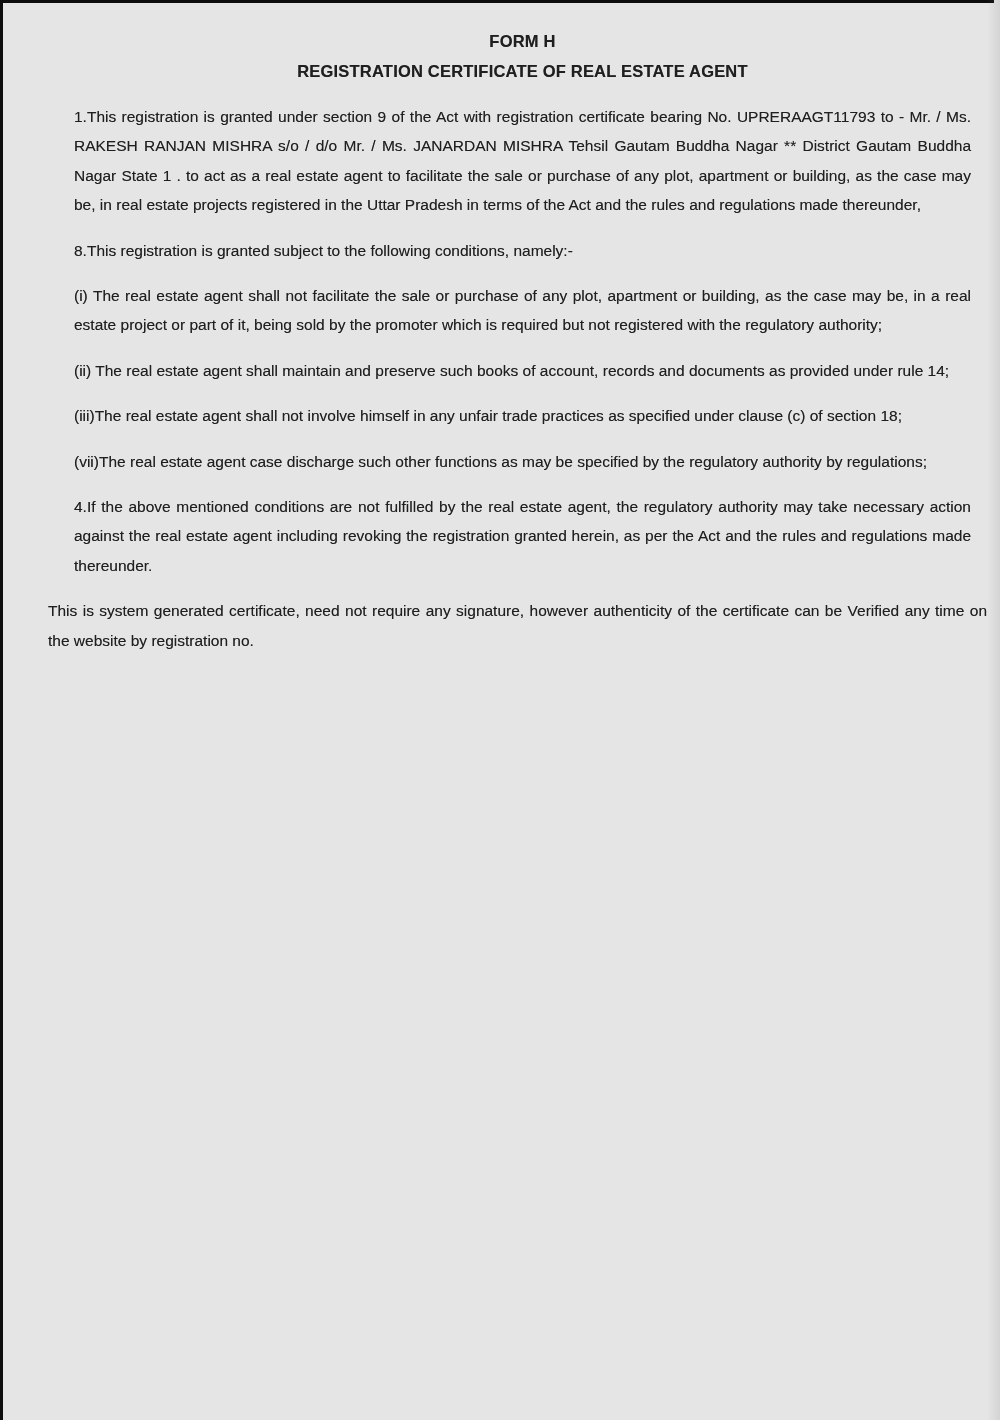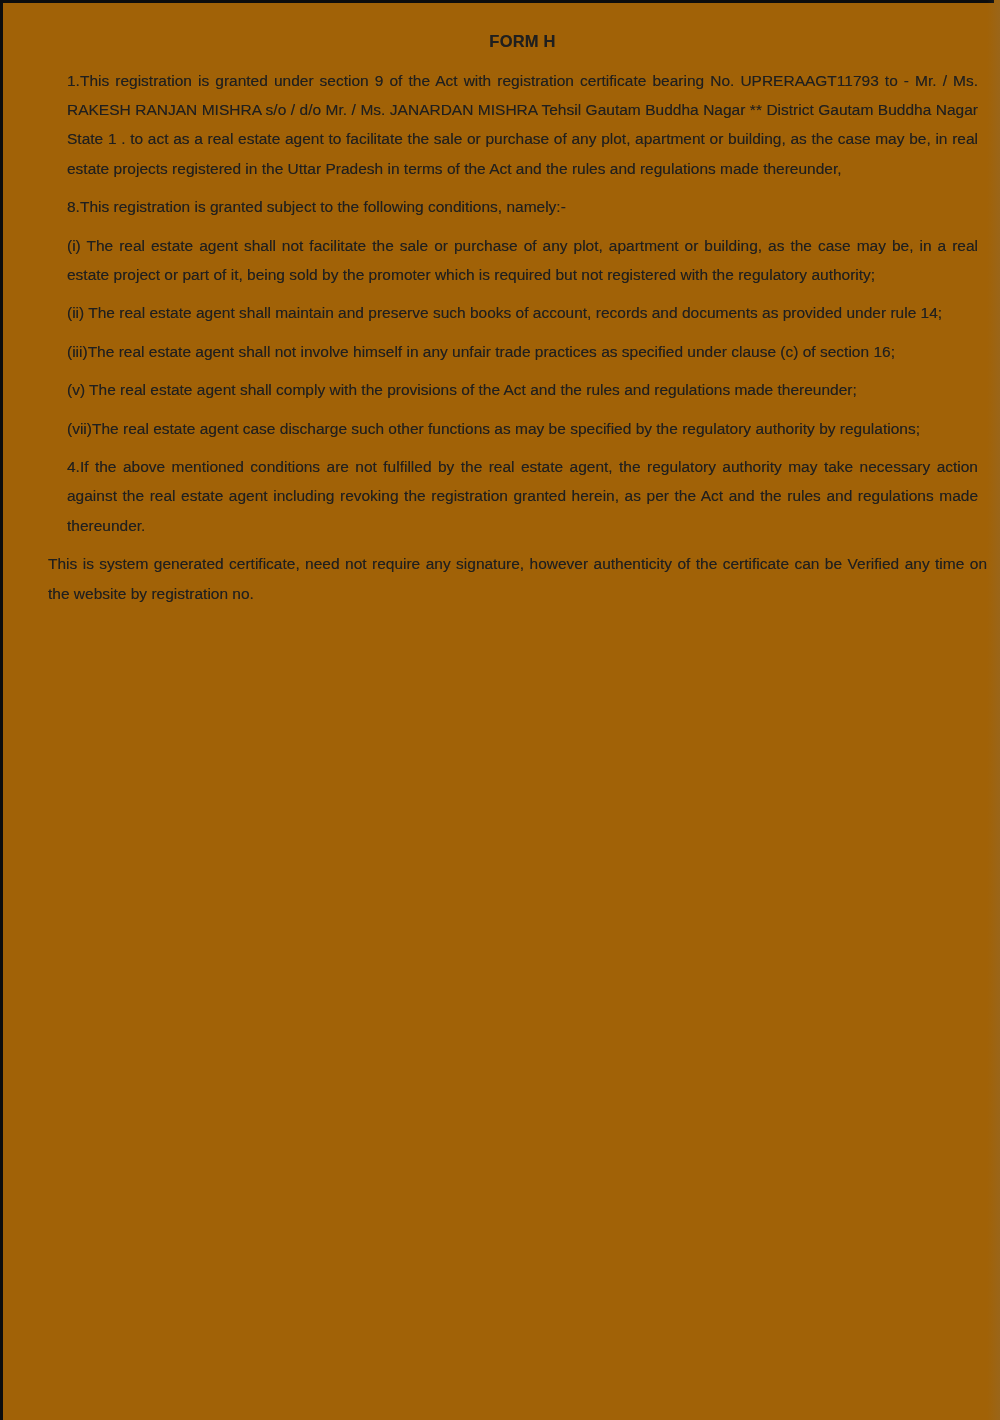--- a/index.html
+++ b/index.html
@@ -4,21 +4,21 @@
 <style>
   html, body {
     margin: 0;
     padding: 0;
     background: #ffffff;
   }
   .page {
     position: relative;
     width: 1000px;
     height: 1420px;
-    background: #a16207;
+    background: #e5e5e5;
     overflow: hidden;
     font-family: "Liberation Sans", sans-serif;
     color: #1f1f1f;
   }
   .border-top {
     position: absolute;
     top: 0;
     left: 0;
     width: 994px;
     height: 3px;
@@ -48,21 +48,21 @@
   }
   .heading {
     text-align: center;
     font-weight: bold;
     font-size: 16.5px;
     line-height: 29.5px;
     letter-spacing: 0.2px;
     text-shadow: 0 0 0.5px rgba(30,30,30,0.55);
   }
   .para {
-    margin: 9px;
+    margin: 16px;
     text-align: justify;
     font-size: 15.5px;
     line-height: 29.4px;
     text-shadow: 0 0 0.5px rgba(30,30,30,0.5);
   }
   .footer-note {
     margin: 0 0 7px -10px;
     width: 939px;
     text-align: justify;
     font-size: 15.5px;
@@ -73,24 +73,24 @@
 </head>
 <body>
 
 <div class="page">
   <div class="border-top"></div>
   <div class="border-left"></div>
   <div class="edge-shade"></div>
 
   <div class="content">
     <div class="heading">FORM H</div>
+    <div class="heading">REGISTRATION CERTIFICATE OF REAL ESTATE AGENT</div>
 
     <p class="para">1.This registration is granted under section 9 of the Act with registration certificate bearing No. UPRERAAGT11793 to - Mr. / Ms. RAKESH RANJAN MISHRA s/o / d/o Mr. / Ms. JANARDAN MISHRA Tehsil Gautam Buddha Nagar ** District Gautam Buddha Nagar State 1 . to act as a real estate agent to facilitate the sale or purchase of any plot, apartment or building, as the case may be, in real estate projects registered in the Uttar Pradesh in terms of the Act and the rules and regulations made thereunder,</p>
     <p class="para">8.This registration is granted subject to the following conditions, namely:-</p>
     <p class="para">(i) The real estate agent shall not facilitate the sale or purchase of any plot, apartment or building, as the case may be, in a real estate project or part of it, being sold by the promoter which is required but not registered with the regulatory authority;</p>
     <p class="para">(ii) The real estate agent shall maintain and preserve such books of account, records and documents as provided under rule 14;</p>
-    <p class="para">(iii)The real estate agent shall not involve himself in any unfair trade practices as specified under clause (c) of section 16;</p>
-    <p class="para">(v) The real estate agent shall comply with the provisions of the Act and the rules and regulations made thereunder;</p>
+    <p class="para">(iii)The real estate agent shall not involve himself in any unfair trade practices as specified under clause (c) of section 18;</p>
     <p class="para">(vii)The real estate agent case discharge such other functions as may be specified by the regulatory authority by regulations;</p>
     <p class="para">4.If the above mentioned conditions are not fulfilled by the real estate agent, the regulatory authority may take necessary action against the real estate agent including revoking the registration granted herein, as per the Act and the rules and regulations made thereunder.</p>
     <p class="footer-note">This is system generated certificate, need not require any signature, however authenticity of the certificate can be Verified any time on the website by registration no.</p>
   </div>
 </div>
 
 </body></html>

